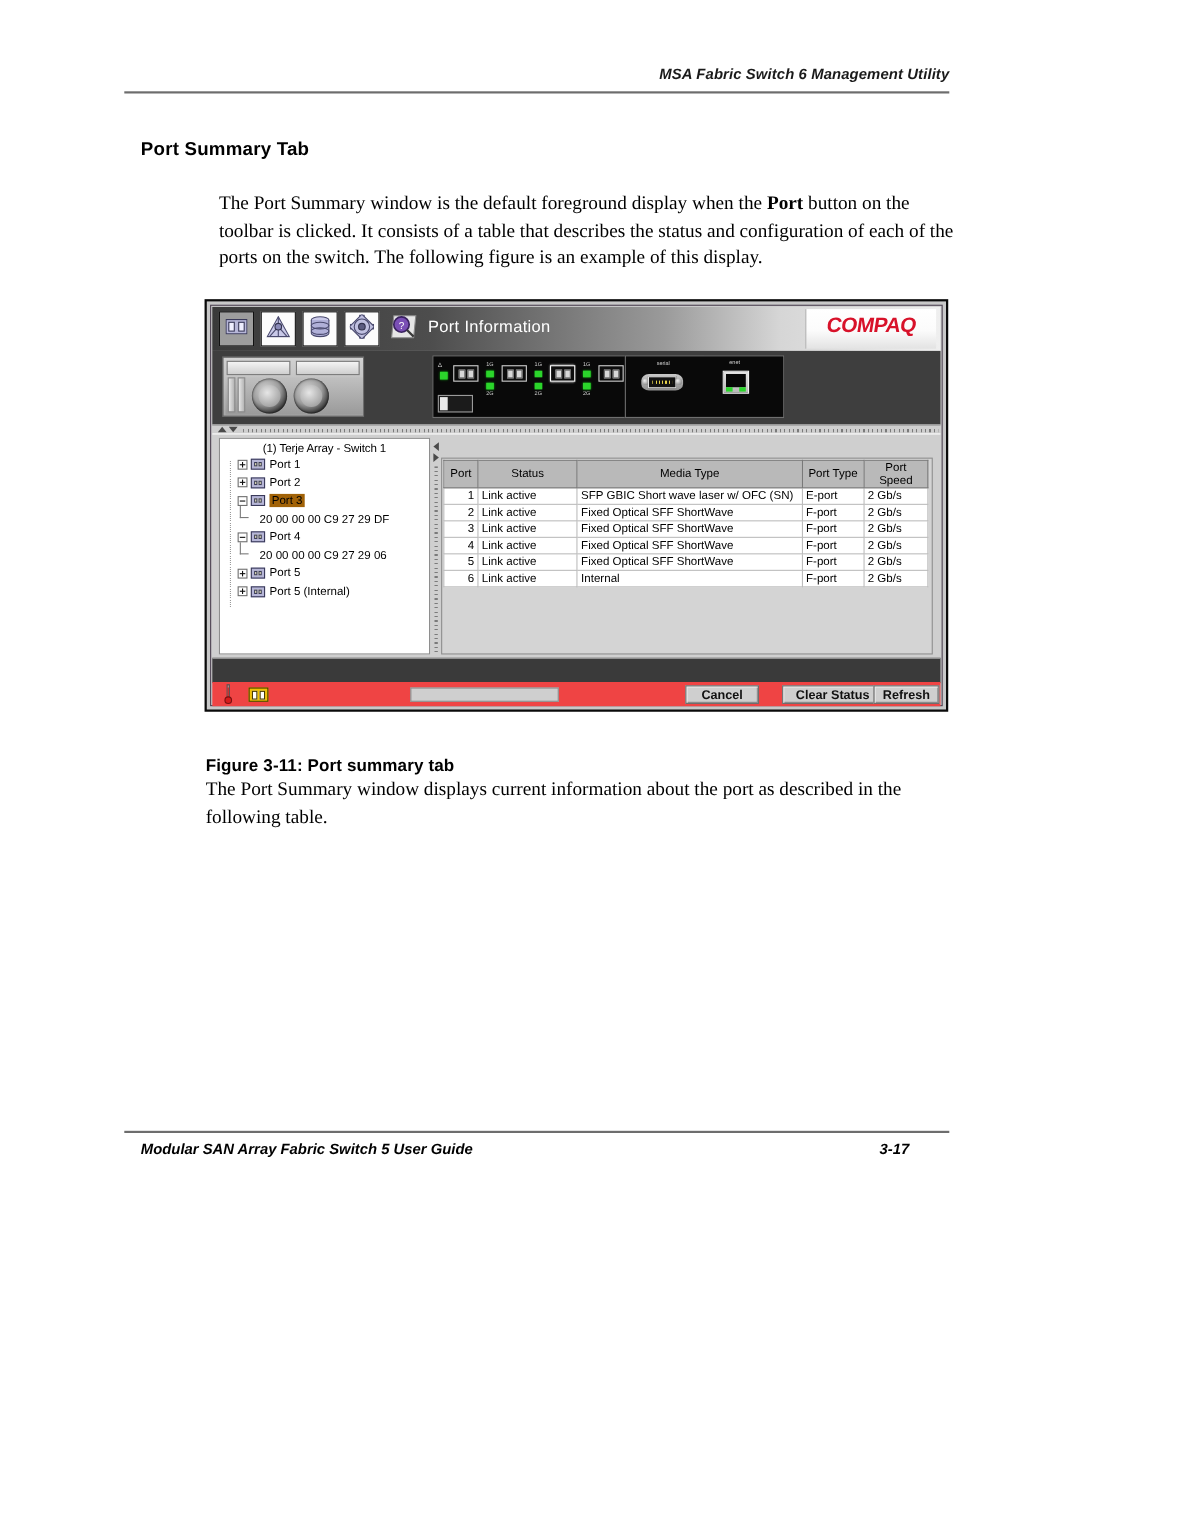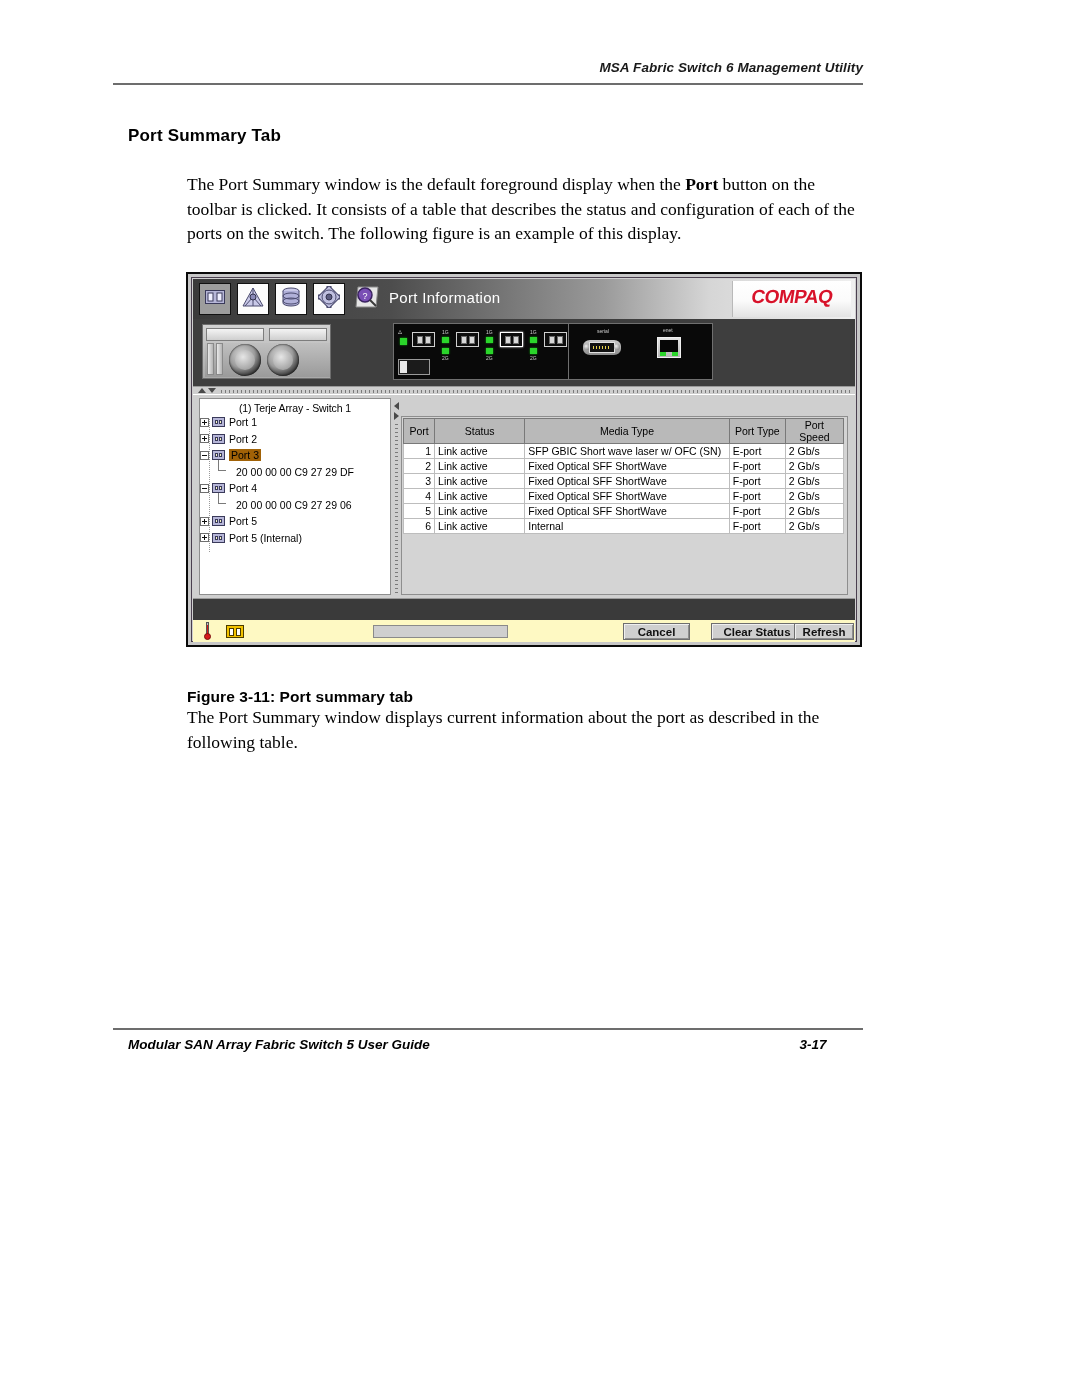--- a/index.html
+++ b/index.html
@@ -50,21 +50,21 @@
     letter-spacing: 0.2px;
   }
   .para {
     position: absolute;
     font-family: "Liberation Serif", serif;
     font-size: 17.5px;
     line-height: 24.7px;
     color: #000;
     text-align: left;
   }
-  .para-1 { left: 187px; top: 172px; width: 672px; font-family: Liberation Serif, serif; }
+  .para-1 { left: 199px; top: 172px; width: 672px; font-family: Liberation Serif, serif; }
   .para-2 { left: 187px; top: 705px; width: 678px; }
   .para b { font-weight: bold; }
 
   .figure-caption {
     position: absolute;
     left: 187px;
     top: 688px;
     font-family: "Liberation Sans", sans-serif;
     font-weight: bold;
     font-size: 15.5px;
@@ -350,21 +350,21 @@
   .tree-root {
     text-align:center;
     font-size:10.5px;
     padding-top:3px;
     color:#000;
     letter-spacing:-0.1px;
   }
   .tree-row {
     position:relative;
     height:16.5px;
-    padding-left:0;
+    padding-left:16px;
     display:flex; align-items:center;
     font-size:10.5px;
     white-space:nowrap;
   }
   .tw-toggle {
     width:9px; height:9px;
     border:1px solid #6f6f6f;
     background:#ffffff;
     box-sizing:border-box;
     position:relative;
@@ -505,21 +505,21 @@
     left:1px; top:320px;
     width:662px; height:22px;
     background:#3a3a3a;
     border-top:1px solid #9a9a9a;
   }
   
   .btn-bar {
     position:absolute;
     left:1px; top:342px;
     width:662px; height:22px;
-    background:#fef9c3;
+    background:#ef4444;
   }
   .thermo {
     position:absolute; left:11px; top:2px;
     width:6px; height:18px;
   }
   .thermo .stem{
     position:absolute; left:2px; top:0; width:3px; height:12px;
     background:linear-gradient(to right,#e9e9e9,#9a9a9a);
     border:1px solid #555; box-sizing:border-box;
   }

